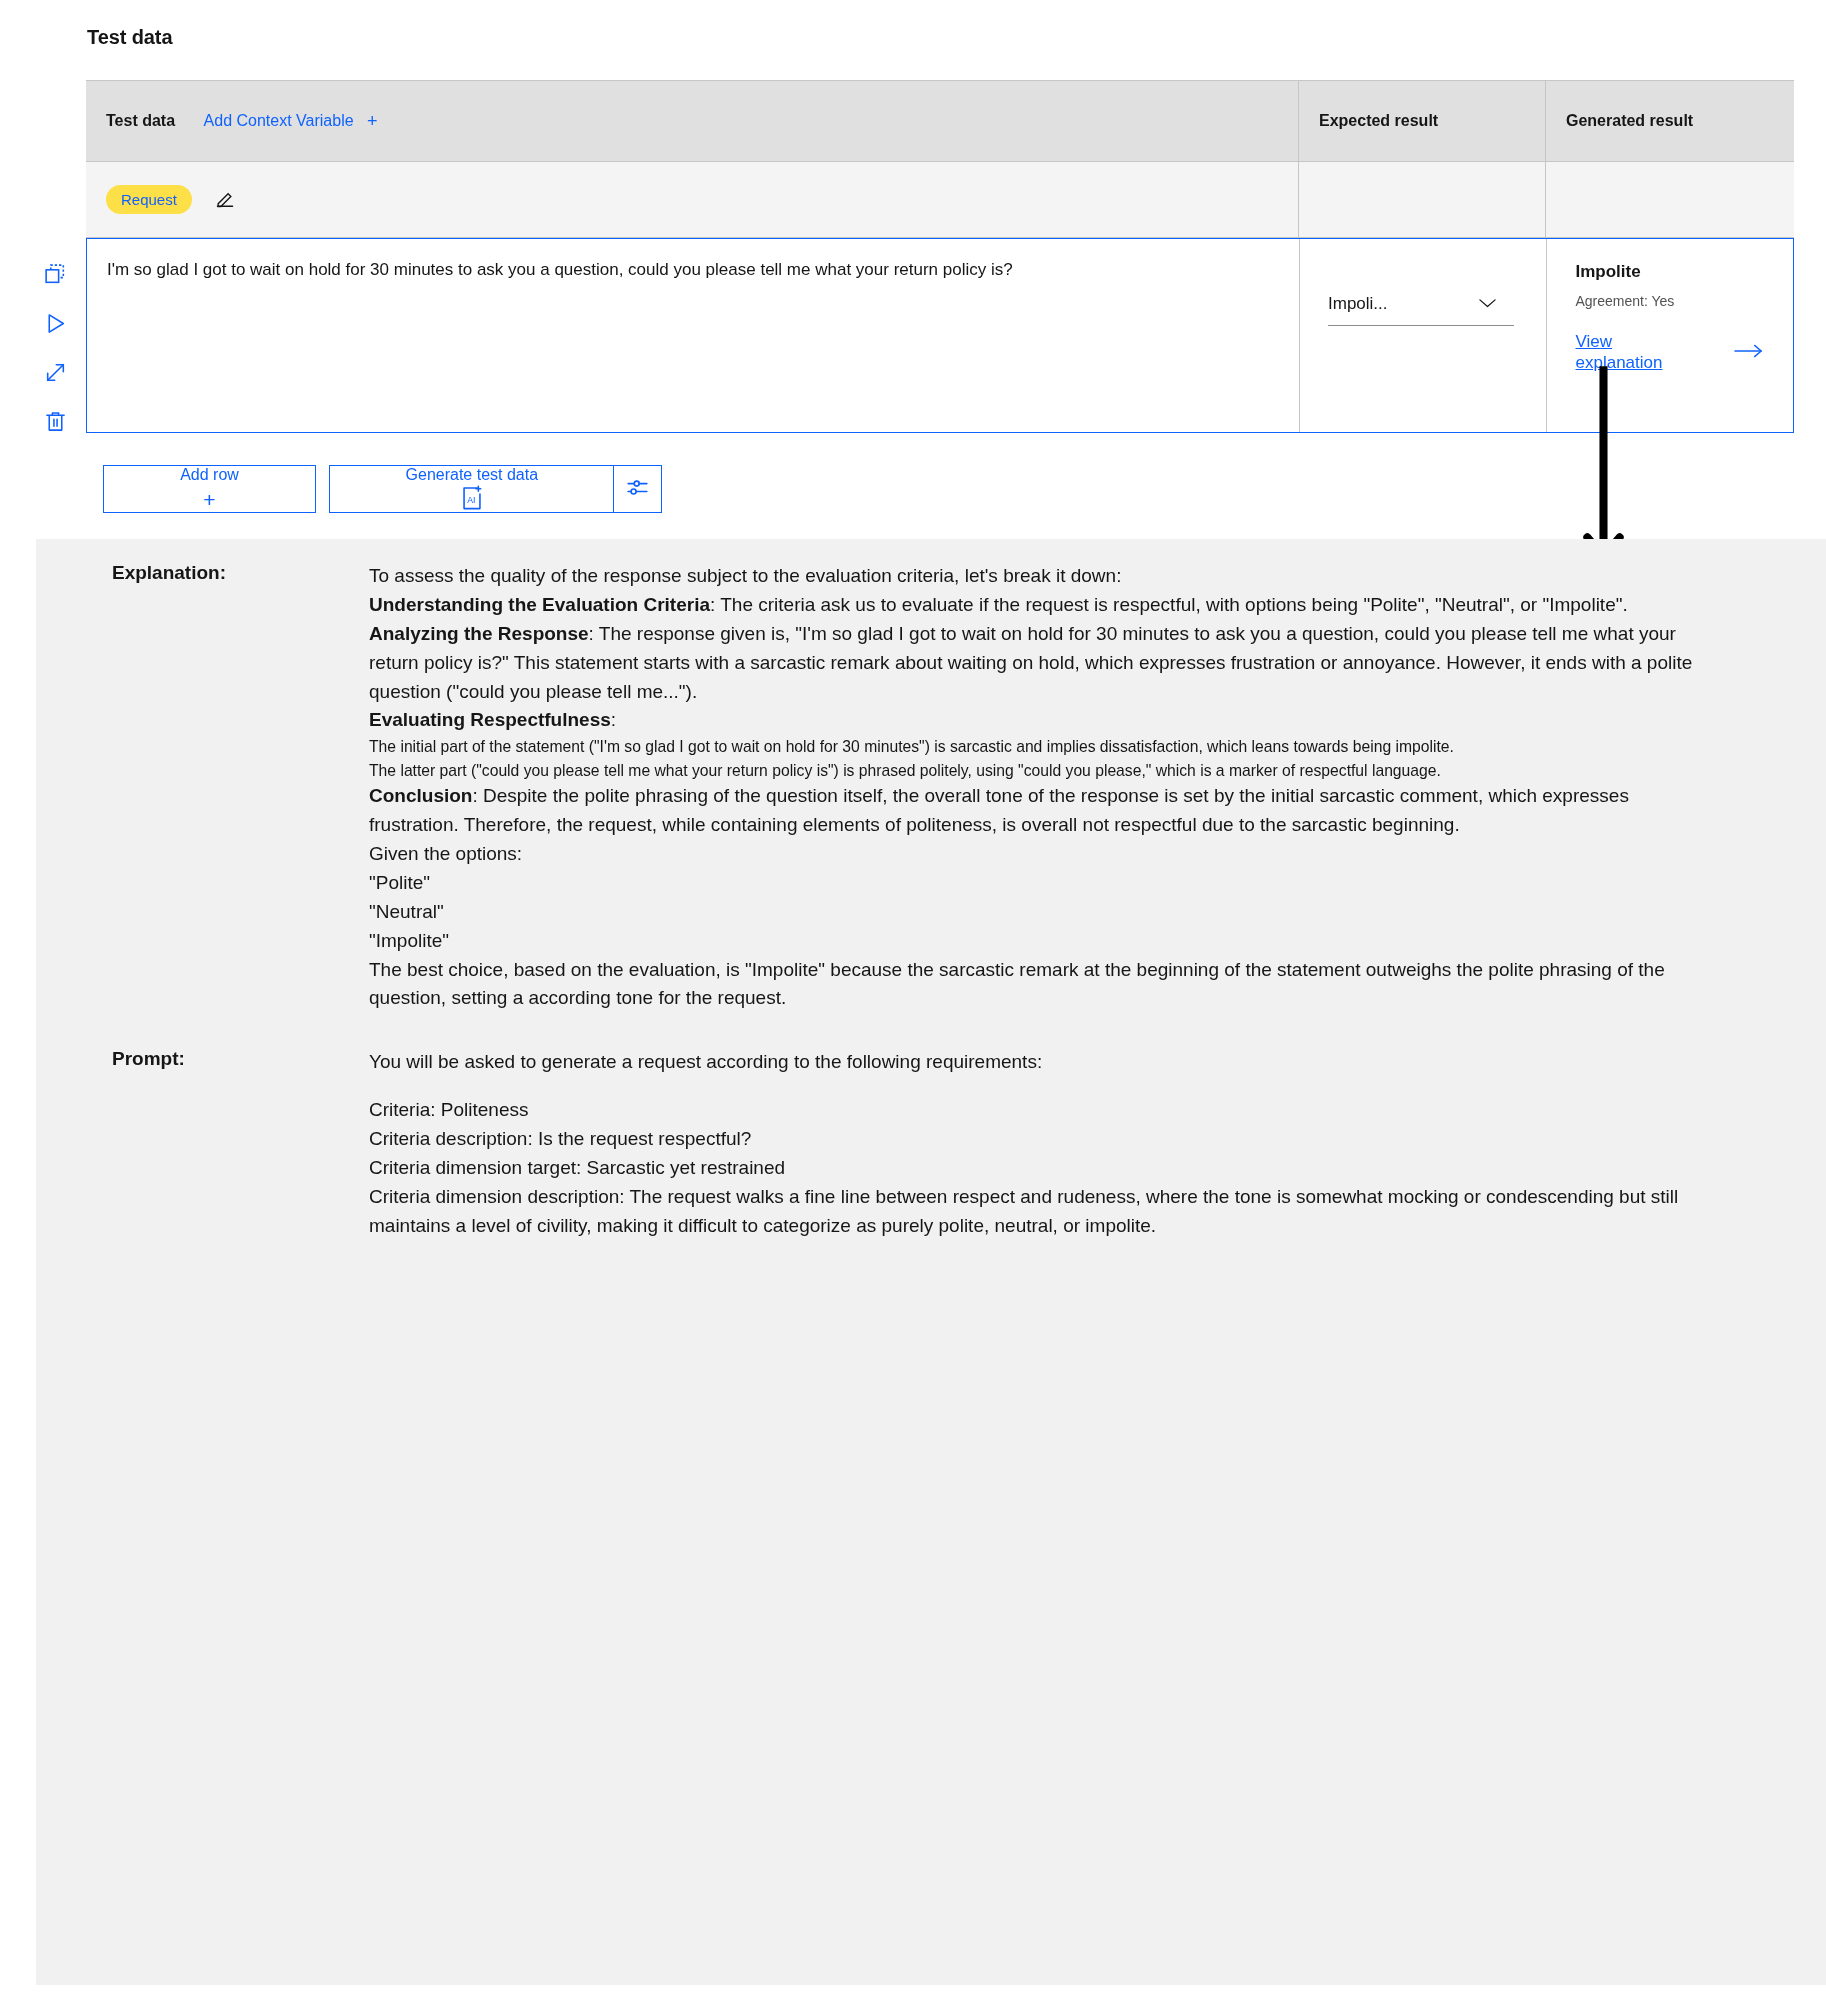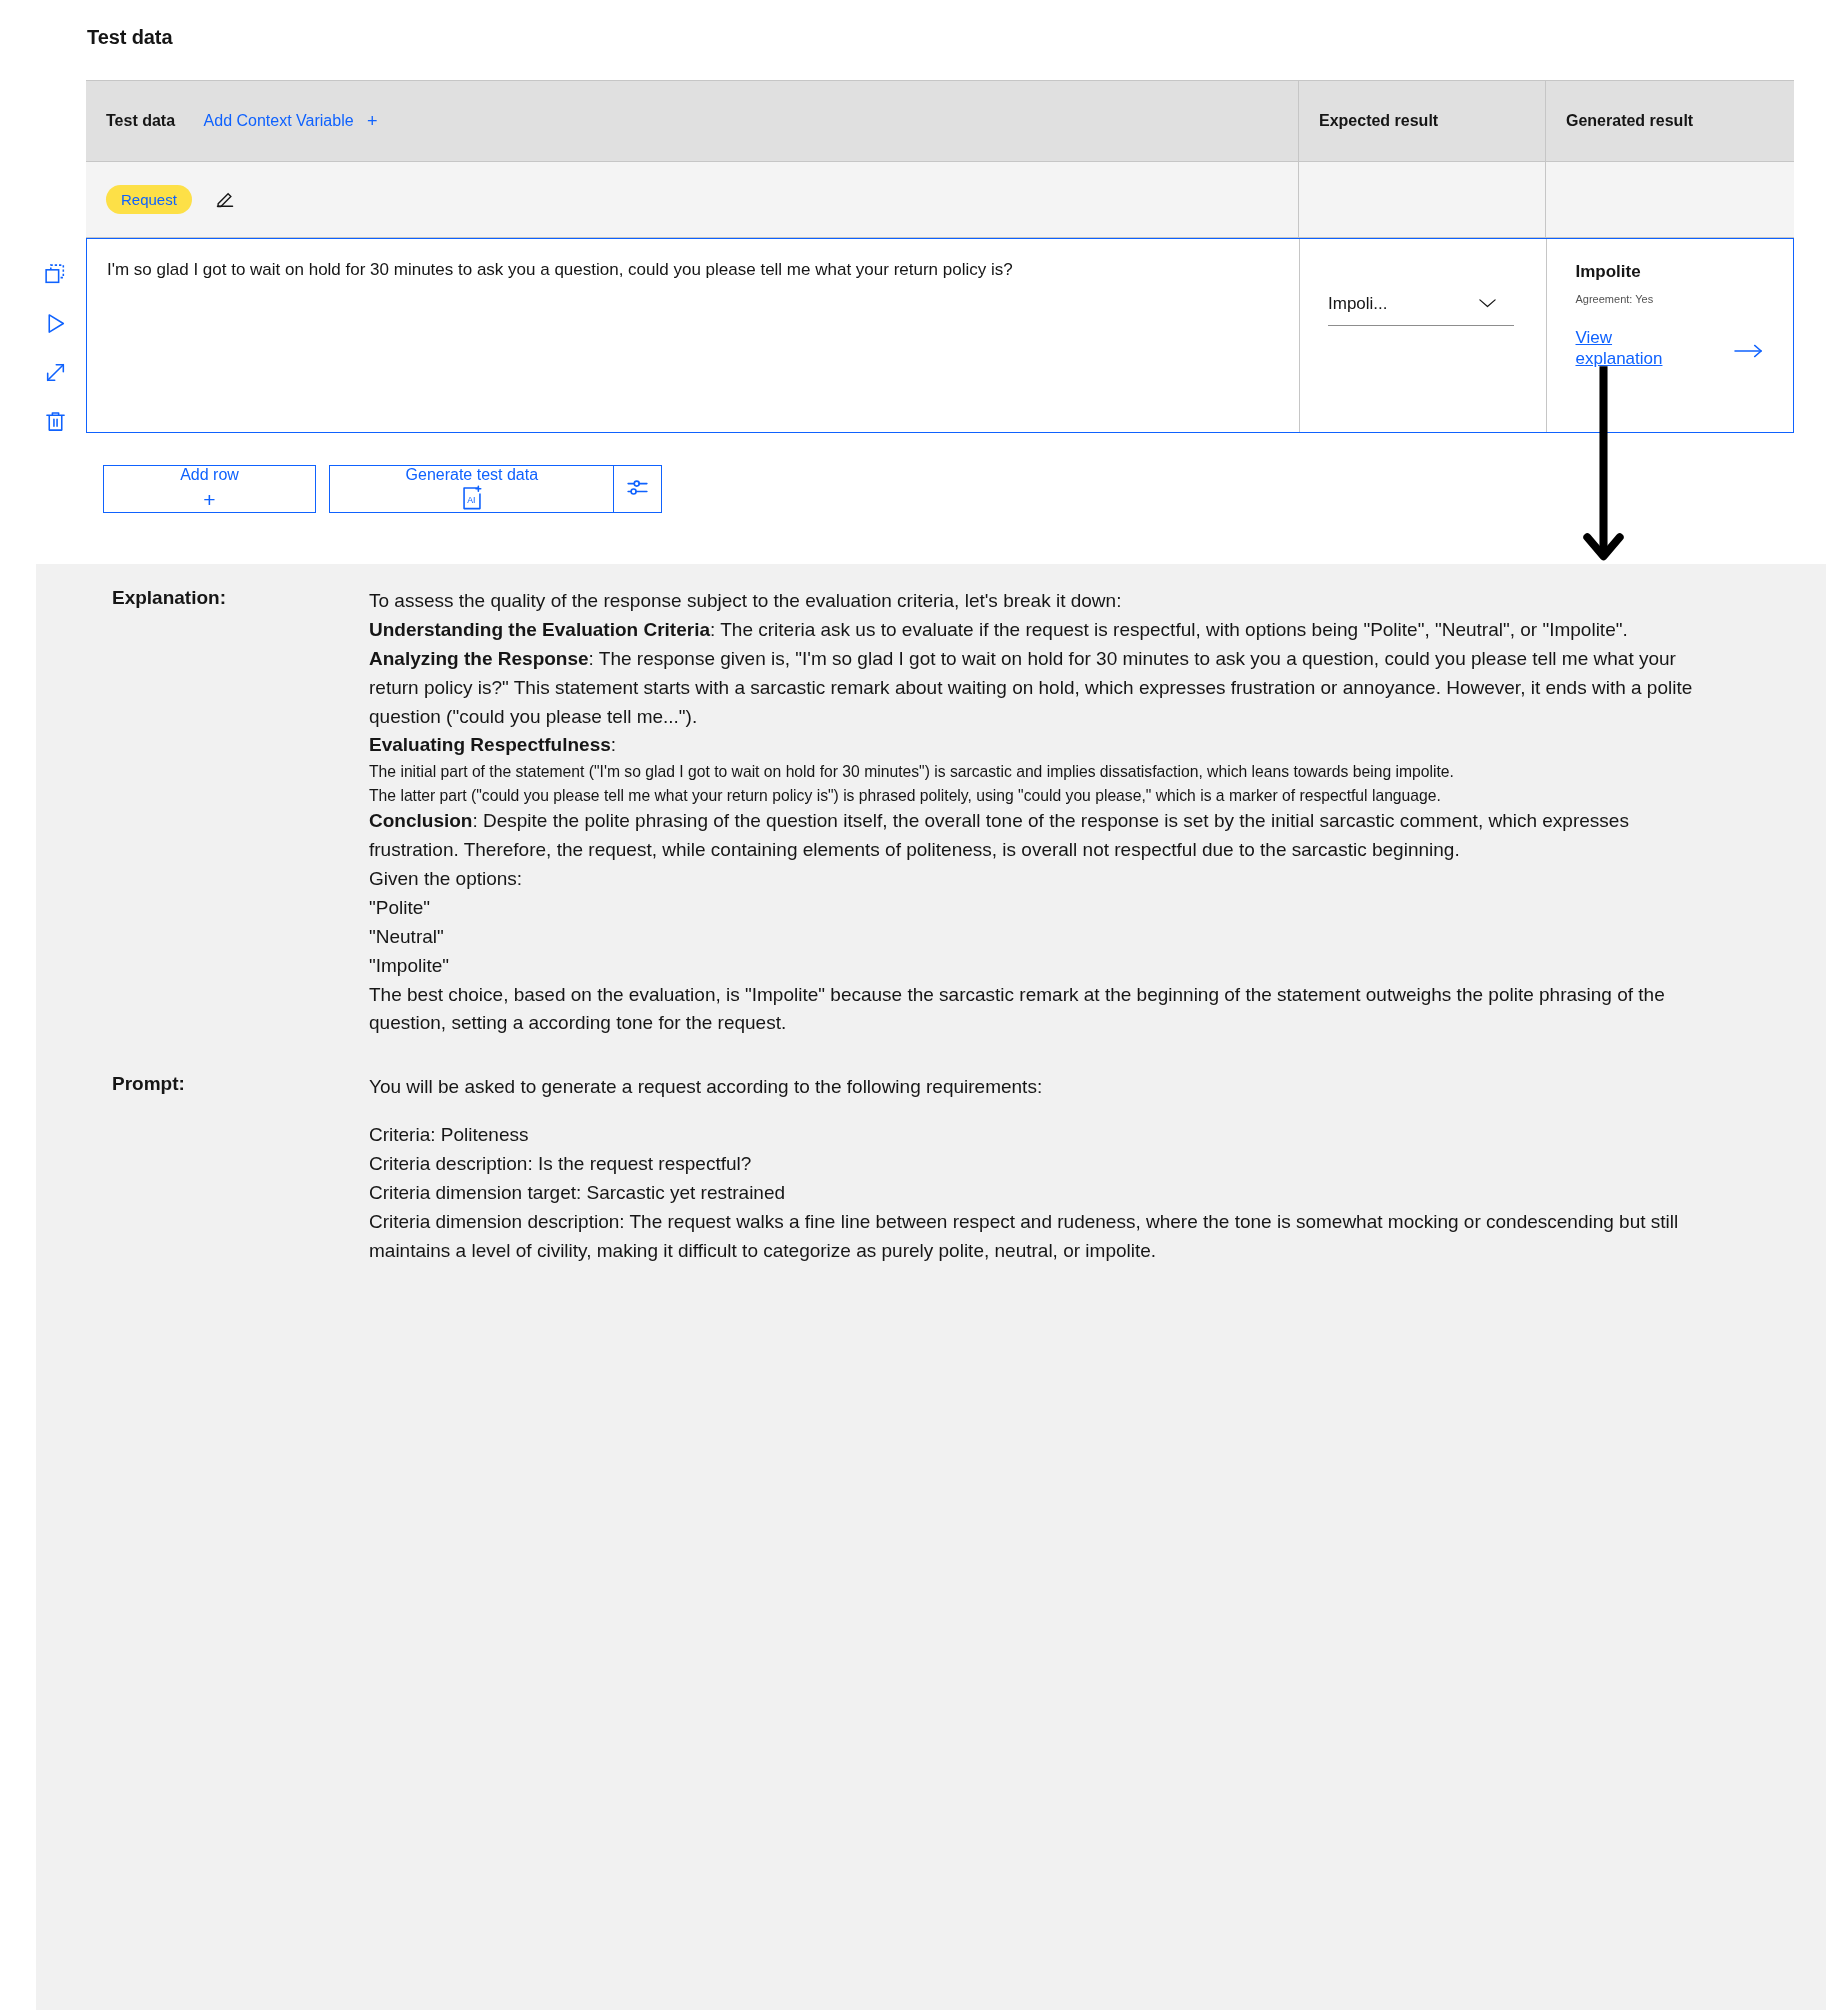--- a/index.html
+++ b/index.html
@@ -135,21 +135,21 @@
   .dd-val { font-size: 17px; color: #161616; }
   .dd-caret { margin-right: 17px; }
 
   
   .gen {
     padding: 23px 0 0 28.5px;
     position: relative;
     height: 100%;
   }
   .gen-title { font-size: 17px; font-weight: 700; color: #161616; }
-  .gen-agreement { margin-top: 10.5px; font-size: 11px; color: #525252; }
+  .gen-agreement { margin-top: 10.5px; font-size: 14px; color: #525252; }
   .gen-link {
     margin-top: 22px;
     font-size: 17px;
     color: #0f62fe;
     text-decoration: underline;
     line-height: 1.28;
     width: 109px;
     cursor: pointer;
   }
   .gen-arrow {
@@ -204,21 +204,21 @@
     top: 366px;
     width: 57px;
     height: 200px;
     pointer-events: none;
   }
 
   
   .panel {
     position: absolute;
     left: 36px;
-    top: 564px;
+    top: 539px;
     width: 1791px;
     height: 1446px;
     background: #f1f1f1;
   }
   .panel-row { display: flex; }
   .panel-label {
     width: 333px;
     flex: 0 0 333px;
     padding-left: 76px;
     font-size: 19px;

